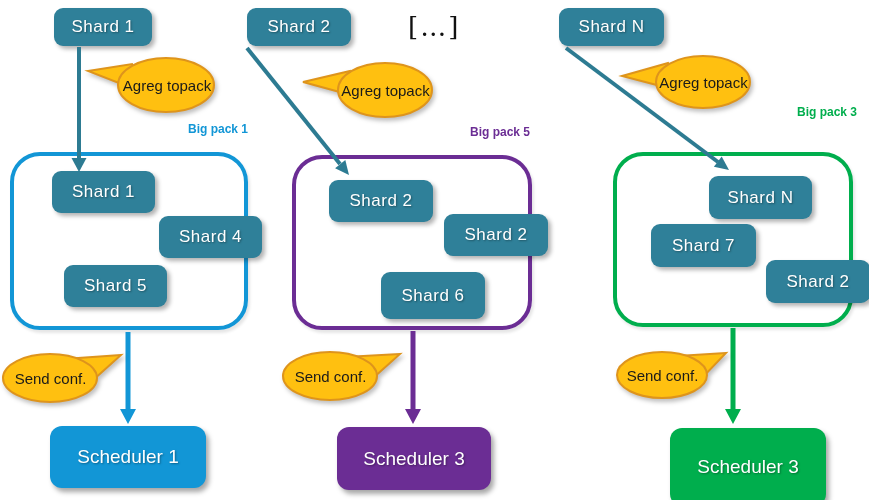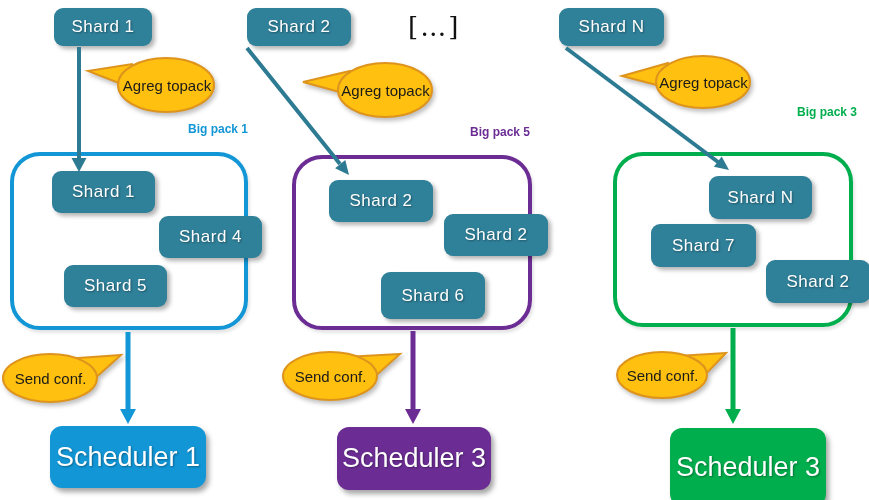--- a/index.html
+++ b/index.html
@@ -28,21 +28,21 @@
   .pack{
     position:absolute;border:4px solid var(--accent);border-radius:30px;
     background:transparent;box-shadow:2px 3px 3px rgba(0,0,0,.10);z-index:1;
   }
   .pack-label{
     position:absolute;font-size:12px;font-weight:bold;color:var(--accent);
     text-align:right;z-index:2;
   }
   .scheduler{
     position:absolute;background:var(--accent);color:#fff;border-radius:12px;
-    display:flex;align-items:center;justify-content:center;font-size:27px;
+    display:flex;align-items:center;justify-content:center;font-size:19px;
     box-shadow:3px 4px 5px rgba(0,0,0,.35);text-shadow:1px 1px 2px rgba(0,0,0,.35);
     z-index:2;
   }
   .ellipsis{
     position:absolute;font-size:26px;color:var(--diagram_text);
     font-family:"DejaVu Serif","Liberation Serif",serif;z-index:2;letter-spacing:2px;
   }
   #overlay{position:absolute;left:0;top:0;z-index:5;pointer-events:none;}
   .al{stroke:var(--accent);fill:none;}
   .ah{fill:var(--accent);}

